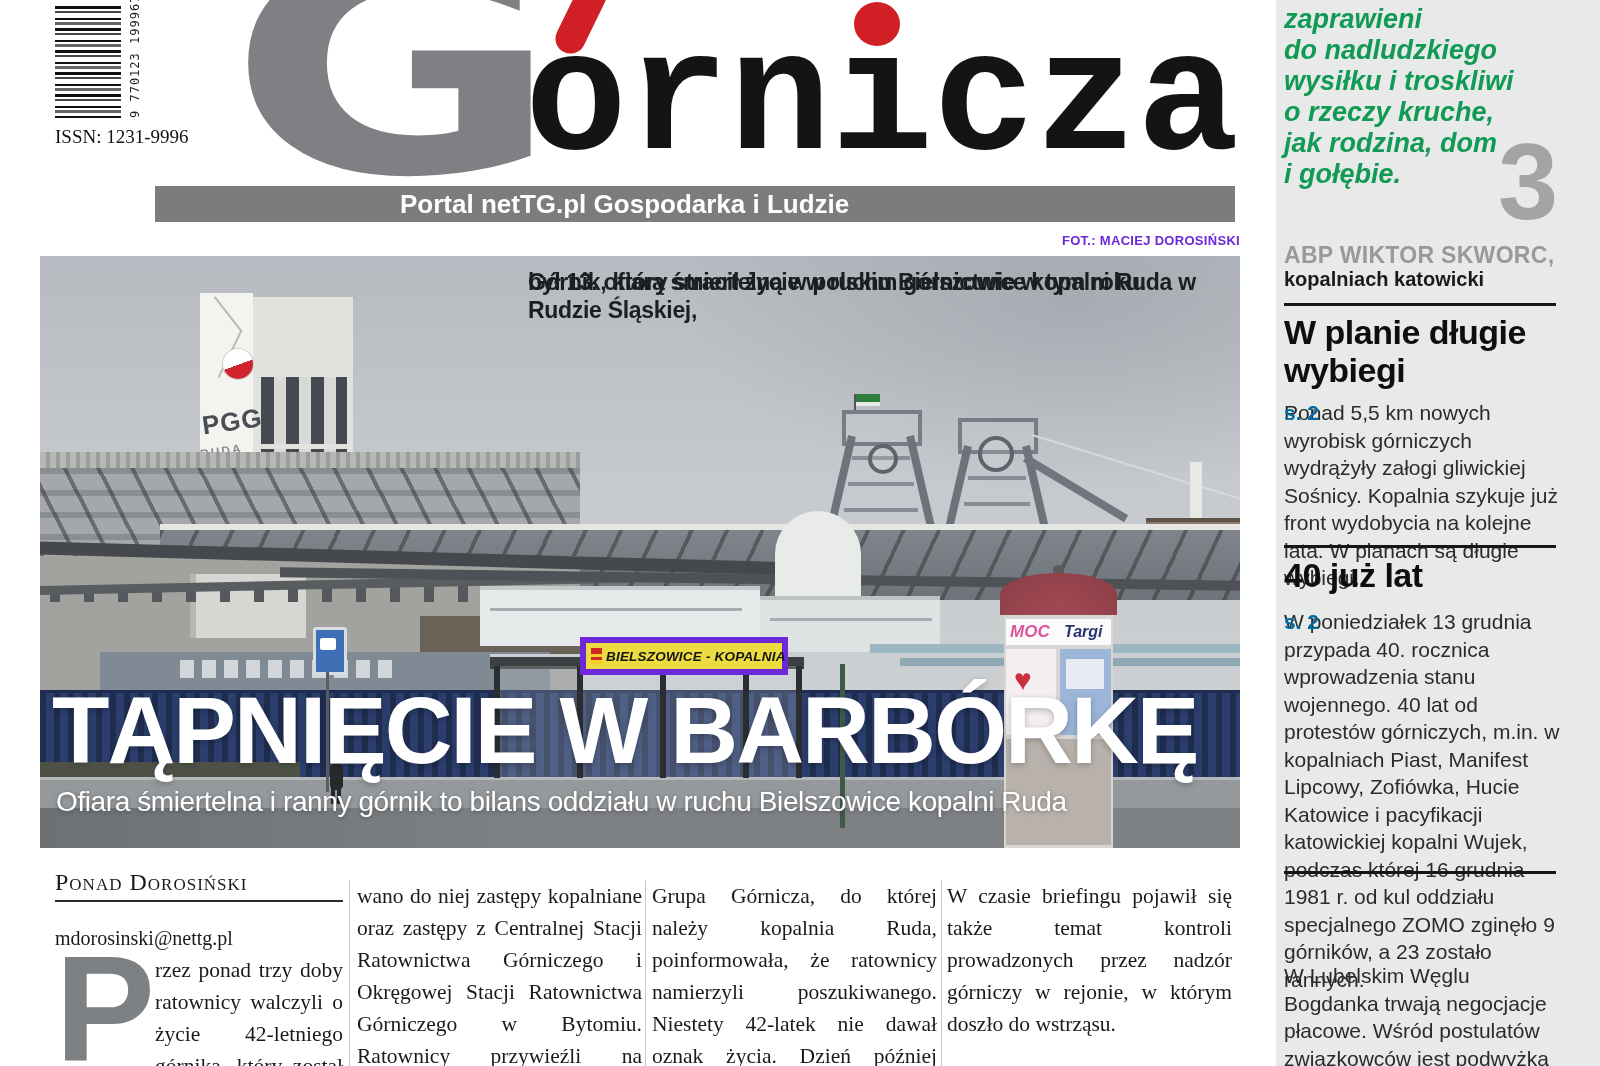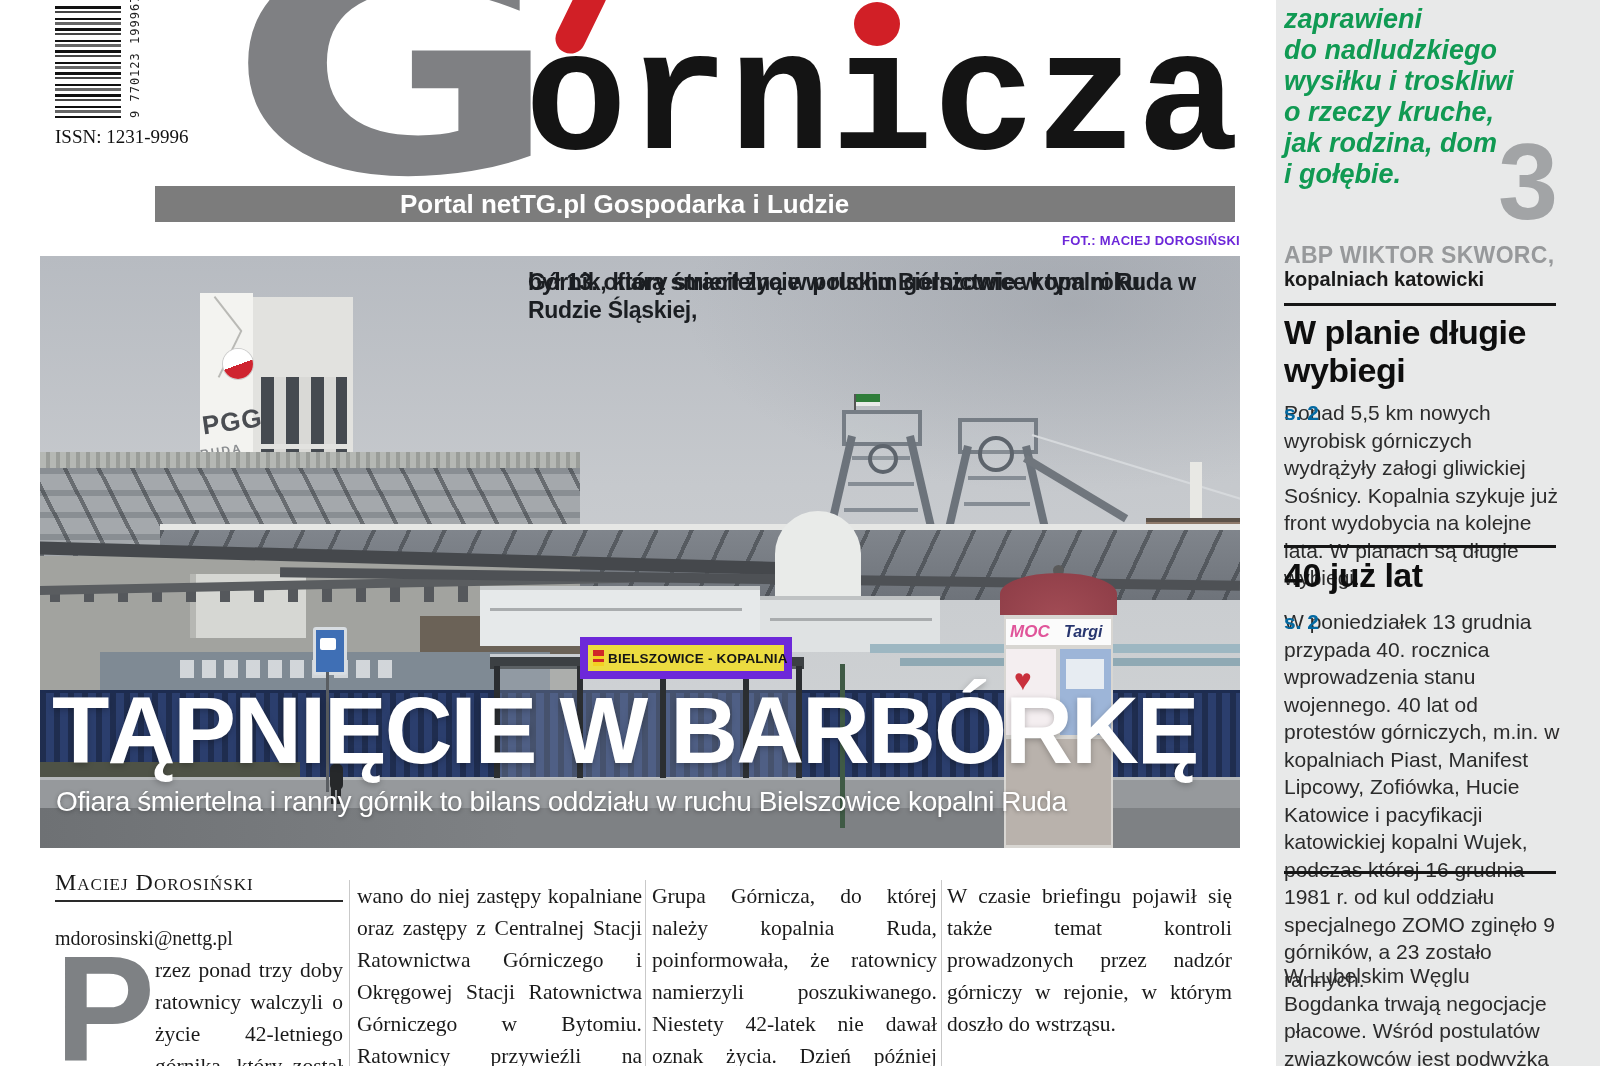--- a/index.html
+++ b/index.html
@@ -103,22 +103,22 @@
   .kp-left{left:2px;top:34px;width:50px;height:86px;background:#f4eef0;}
   .kp-heart{left:8px;top:14px;font-size:30px;color:#c9303c;font-style:normal;}
   .kp-right{left:56px;top:34px;width:51px;height:86px;background:#9db5d8;}
   .kp-right-img{left:6px;top:10px;width:38px;height:30px;background:#e7ecf2;}
   .kp-bottom{left:2px;top:124px;width:105px;height:106px;background:#b9b2ac;}
   
   .shelter-roof{left:450px;top:398px;width:314px;height:12px;background:#3c4043;border-top:3px solid #caced2;}
   .shelter-glass{left:454px;top:410px;width:306px;height:112px;background:rgba(208,214,220,.22);}
   .post{width:6px;height:112px;top:410px;background:#2b2e31;}
   .p1{left:454px;} .p2{left:537px;} .p3{left:620px;} .p4{left:703px;} .p5{left:756px;}
-  .ysign{left:540px;top:381px;width:196px;height:26px;background:#ecdc40;border:8px solid #6d28d9;
-     display:flex;align-items:center;}
+  .ysign{left:540px;top:381px;width:196px;height:26px;background:#ecdc40;border:6px solid #6d28d9;
+     display:flex;align-items:center;font-style:italic;}
   .ysign-emblem{position:static;width:11px;height:16px;margin:0 4px 0 5px;
      background:linear-gradient(180deg,#d02828 0 40%,#f3d023 40% 55%,#d02828 55% 75%,#f3d023 75%);flex:0 0 auto;}
   .ysign-text{position:static;font-weight:bold;font-size:13.5px;color:#151515;letter-spacing:.2px;white-space:nowrap;}
   .bsign{left:273px;top:371px;width:28px;height:42px;background:#3f6fb5;border:3px solid #d8dde2;border-radius:3px;}
   .bsign-bus{left:4px;top:8px;width:16px;height:12px;background:#fff;border-radius:2px;}
   .bsign-pole{left:286px;top:416px;width:3px;height:120px;background:#5a5e62;}
   .greenpole{left:800px;top:408px;width:5px;height:164px;background:#3f5a45;}
   
   .container-band{left:60px;top:396px;width:450px;height:38px;background:#7f8a94;}
   .container-text{left:80px;top:8px;width:220px;height:18px;
@@ -324,21 +324,21 @@
     </div>
     <div class="ph-headline">TĄPNIĘCIE W BARBÓRKĘ</div>
     <div class="ph-subhead">Ofiara śmiertelna i ranny górnik to bilans oddziału w ruchu Bielszowice kopalni Ruda</div>
   </div>
 
   <div class="abs colrule cr1"></div>
   <div class="abs colrule cr2"></div>
   <div class="abs colrule cr3"></div>
 
   <div class="abs article-col col1">
-    <div class="byline">Maciej Dorosiński</div>
+    <div class="byline">Ponad Dorosiński</div>
     <div class="email">mdorosinski@nettg.pl</div>
     <p class="lead">
       <span class="dropcap">P</span><span>rzez ponad trzy doby ratownicy walczyli o życie 42-letniego górnika, który został uwięziony 780 m pod ziemią w ruchu Bielszowice kopalni Ruda w Rudzie Śląskiej…</span>
     </p>
   </div>
   <div class="abs article-col col2">
     <p>wano do niej zastępy kopalniane oraz zastępy z Centralnej Stacji Ratownictwa Górniczego i Okręgowej Stacji Ratownictwa Górniczego w Bytomiu. Ratownicy przywieźli na miejsca akcji sprzęt wykorzystywany w akcjach zawałowych oraz urządzenie namierzające GLON-GLOP. To właśnie dzięki niemu zlokalizowali zasypanego…</p>
   </div>
   <div class="abs article-col col3">
     <p>Grupa Górnicza, do której należy kopalnia Ruda, poinformowała, że ratownicy namierzyli poszukiwanego. Niestety 42-latek nie dawał oznak życia. Dzień później ratownicy dotarli do ślusarza i wydostali go ze strefy zagrożenia.</p>

